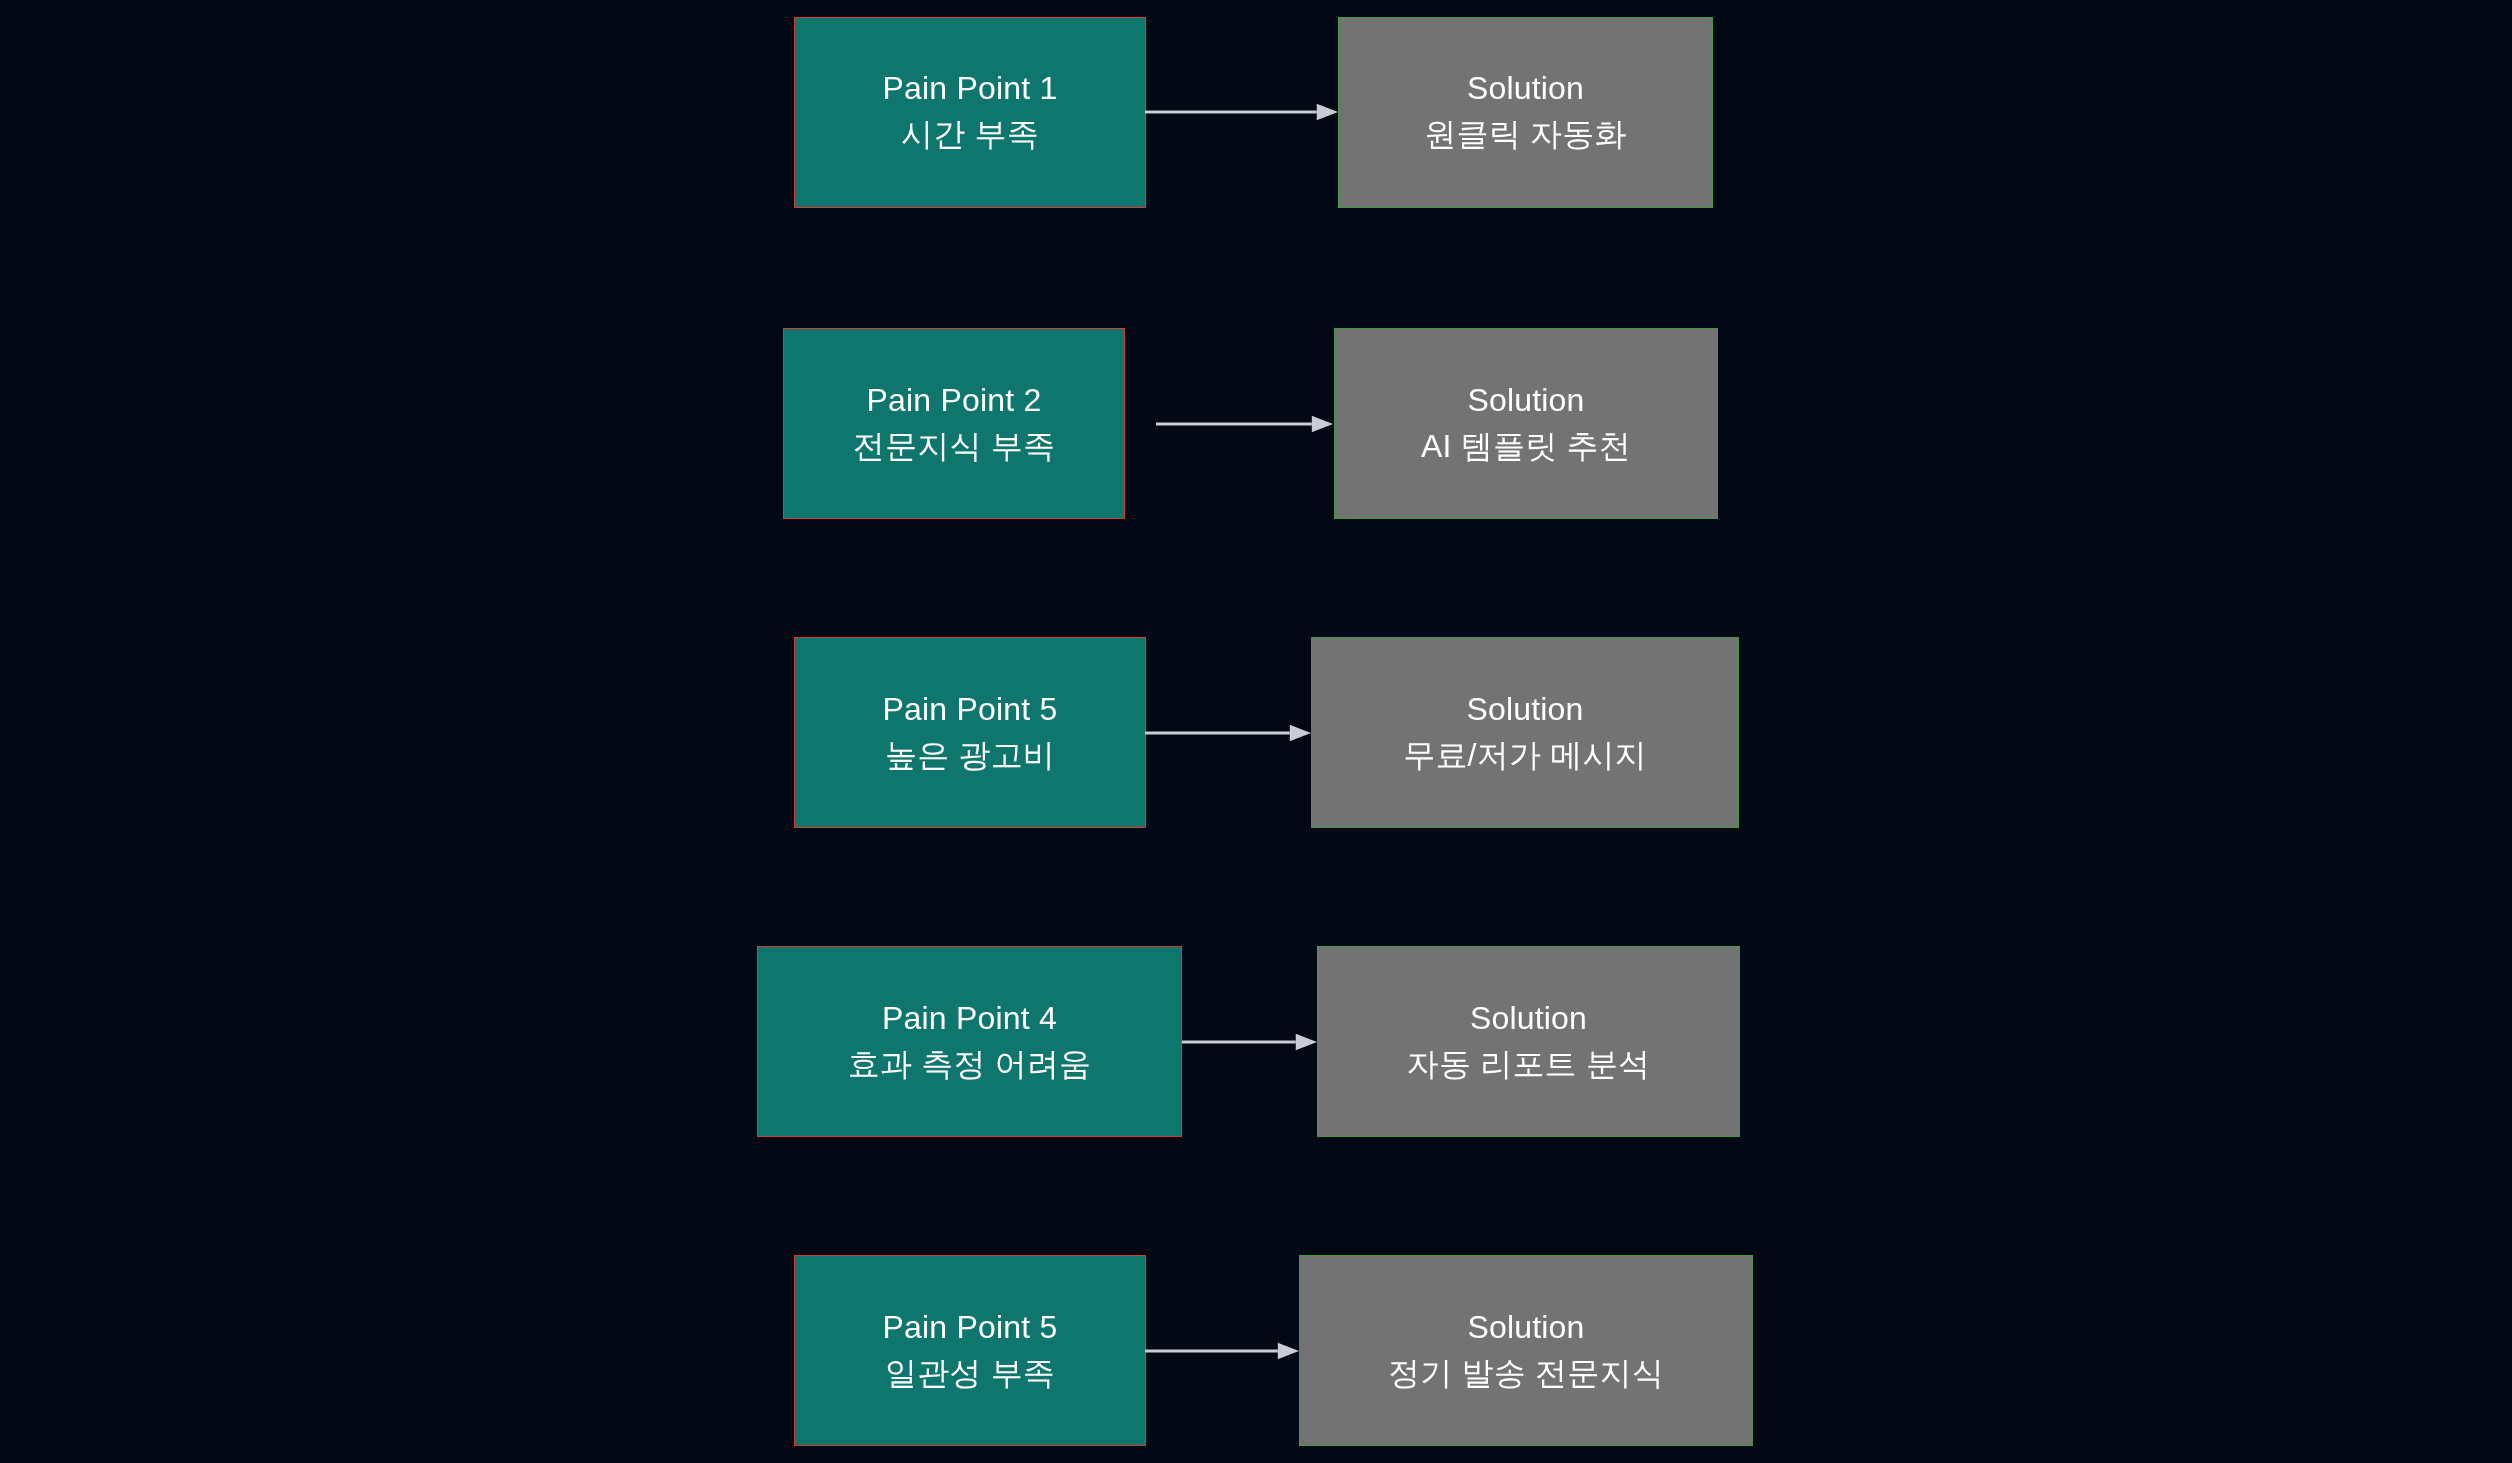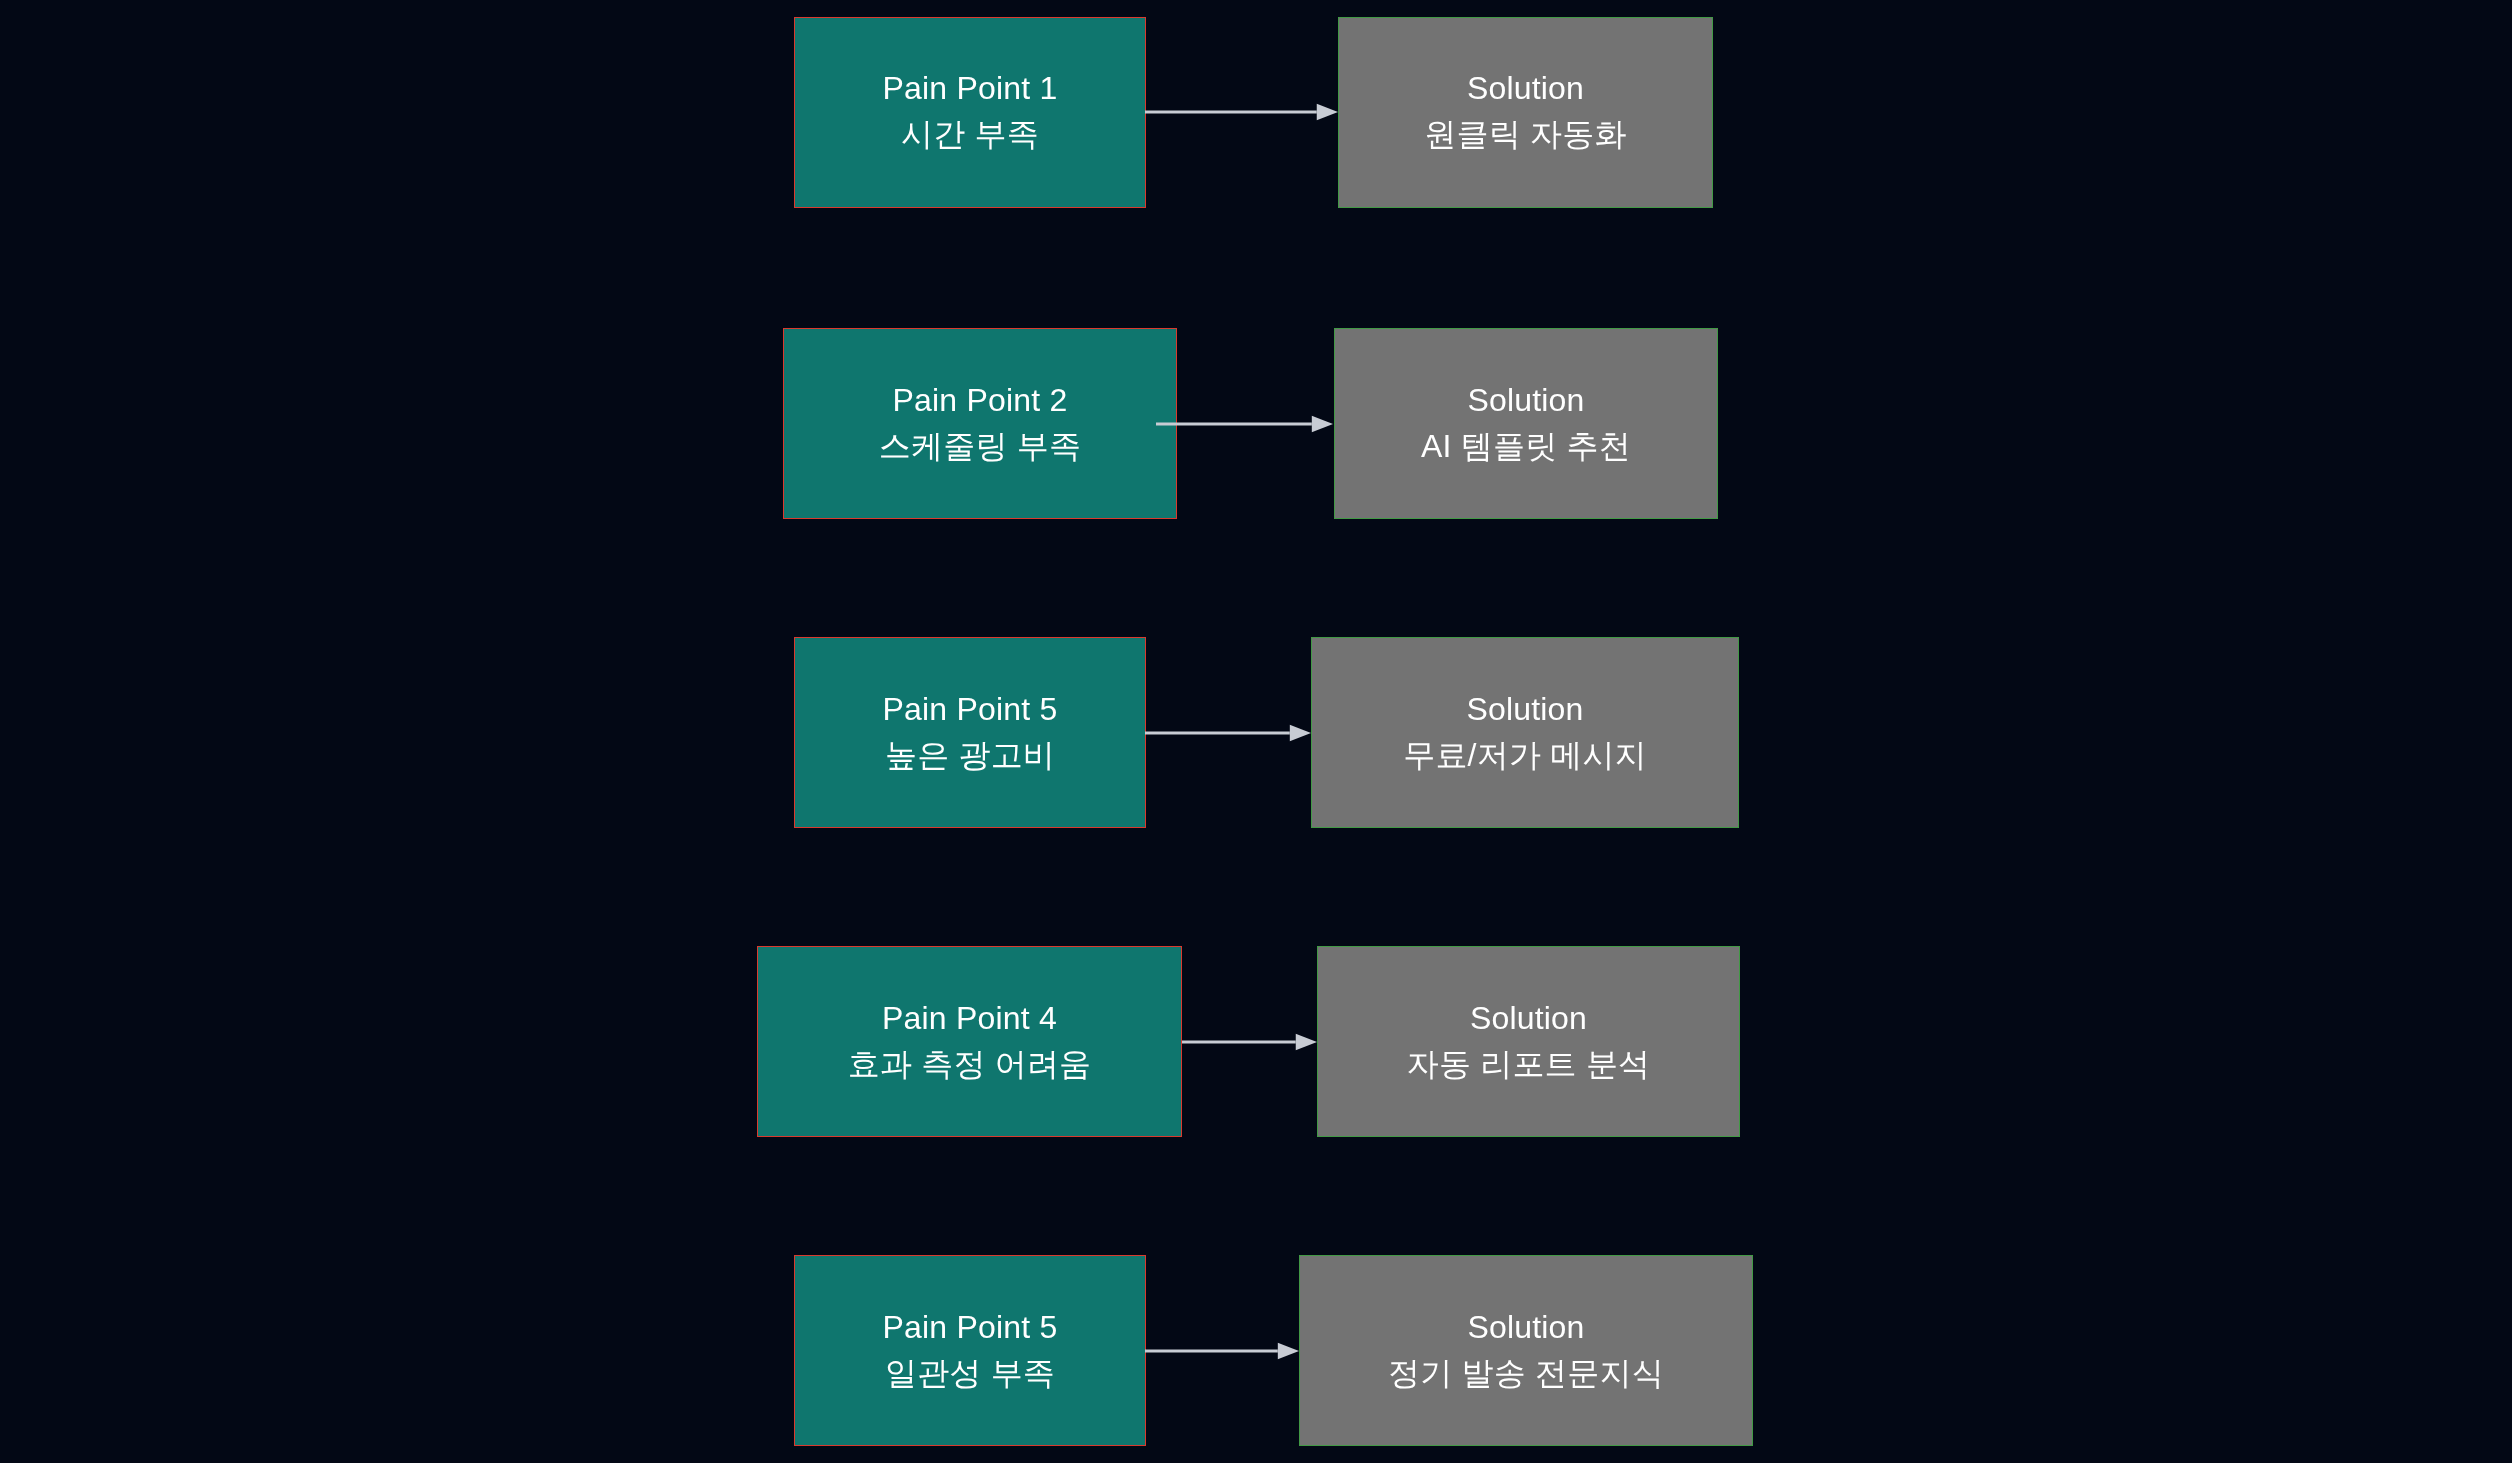--- a/index.html
+++ b/index.html
@@ -87,23 +87,23 @@
         <polygon points="186,4 209,13 186,22" fill="#c8ccd4"></polygon>
       </svg>
     </div>
     <div class="node node-solution" style="left:1338px; width:375px;">
       <span class="line1">Solution</span>
       <span class="line2">원클릭 자동화</span>
     </div>
   </div>
 
   <div class="flow-row" style="left:0px; top:328px; width:2512px;">
-    <div class="node node-pain" style="left:783px; width:394px;">
+    <div class="node node-pain" style="left:783px; width:342px;">
       <span class="line1">Pain Point 2</span>
-      <span class="line2">스케줄링 부족</span>
+      <span class="line2">전문지식 부족</span>
     </div>
     <div class="edge" style="left:1156px; width:177px;">
       <svg viewBox="0 0 192 26" preserveAspectRatio="none">
         <line x1="0" y1="13" x2="169" y2="13" stroke="#c8ccd4" stroke-width="3"></line>
         <polygon points="169,4 192,13 169,22" fill="#c8ccd4"></polygon>
       </svg>
     </div>
     <div class="node node-solution" style="left:1334px; width:384px;">
       <span class="line1">Solution</span>
       <span class="line2">AI 템플릿 추천</span>

